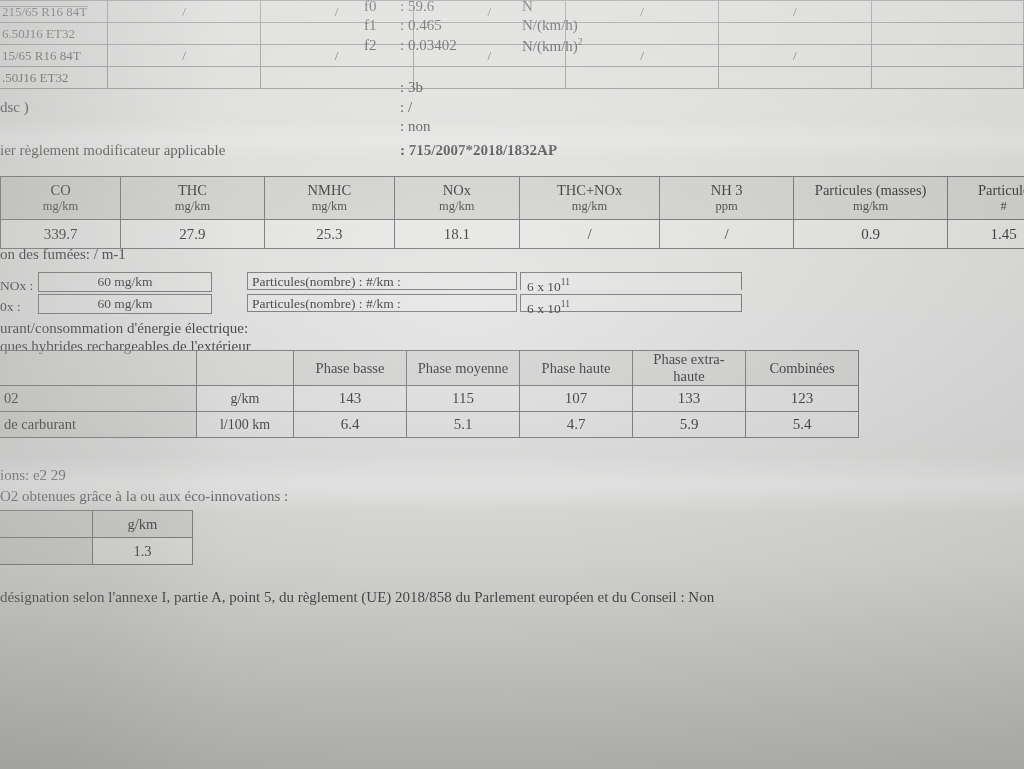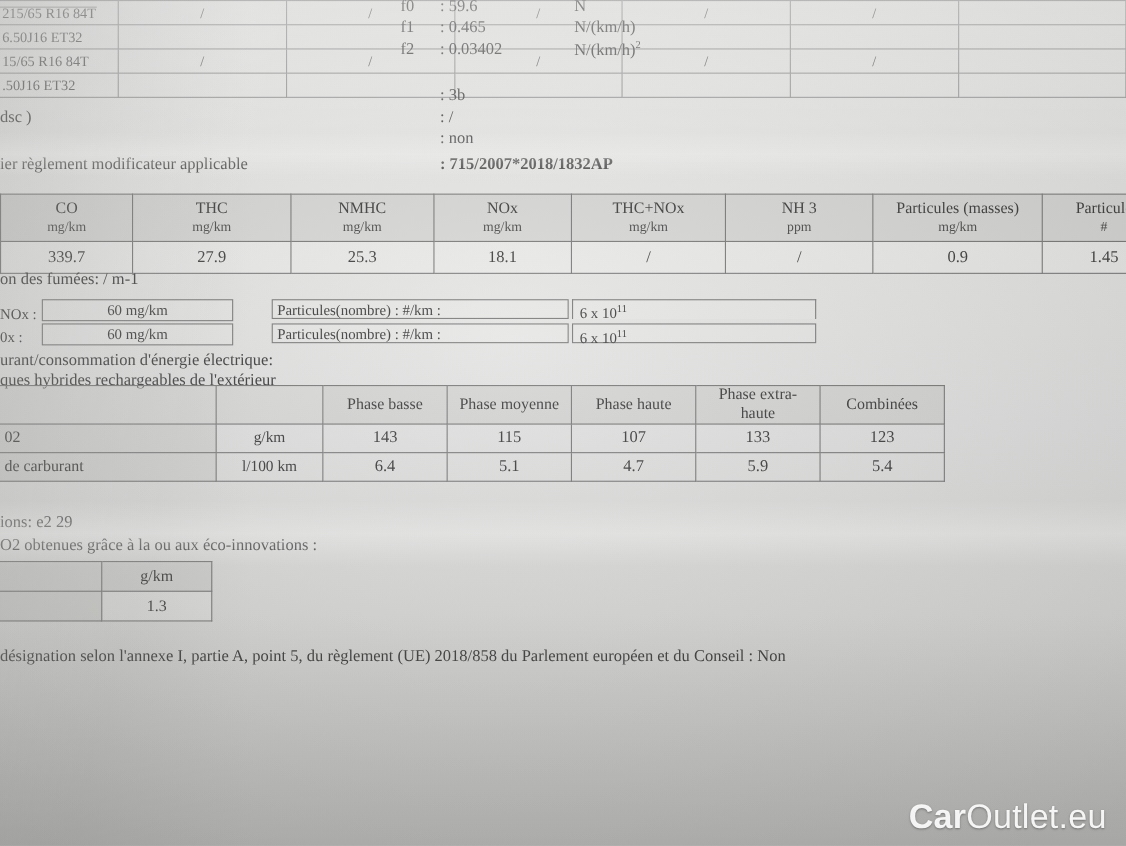--- a/index.html
+++ b/index.html
@@ -366,17 +366,14 @@
   </tbody>
     </table>
 
   <div class="shade shade-top"></div>
   <div class="shade shade-left"></div>
   <div class="shade shade-bottom"></div>
   <div class="shade shade-crease"></div>
   <div class="shade shade-crease2"></div>
   <div class="shade shade-vign"></div>
 
-  <div id="watermark">
-    <span class="wm-b">Car</span><span>Outlet</span><span>.eu</span>
-  </div>
 
 </div>
 
 </body></html>

